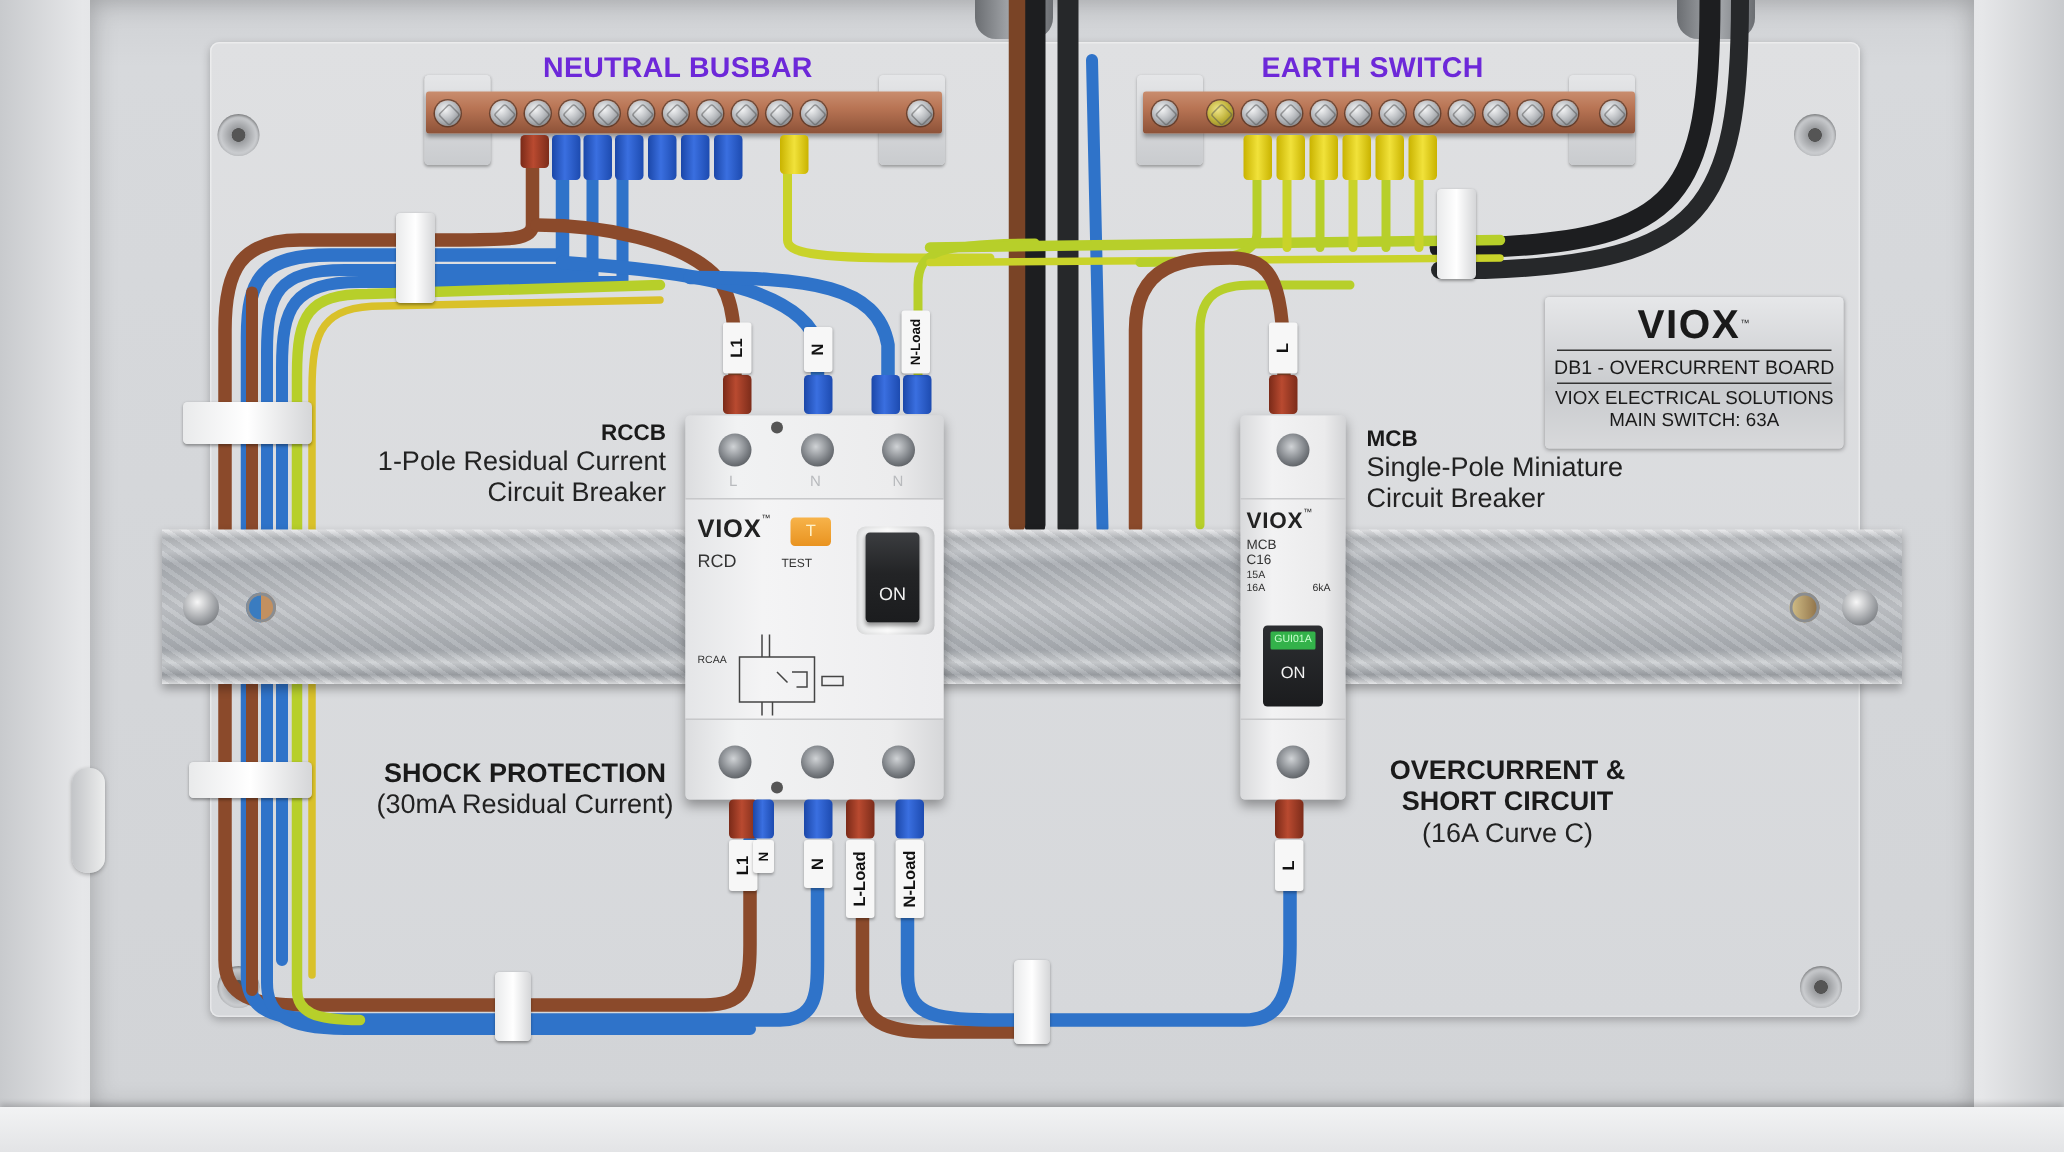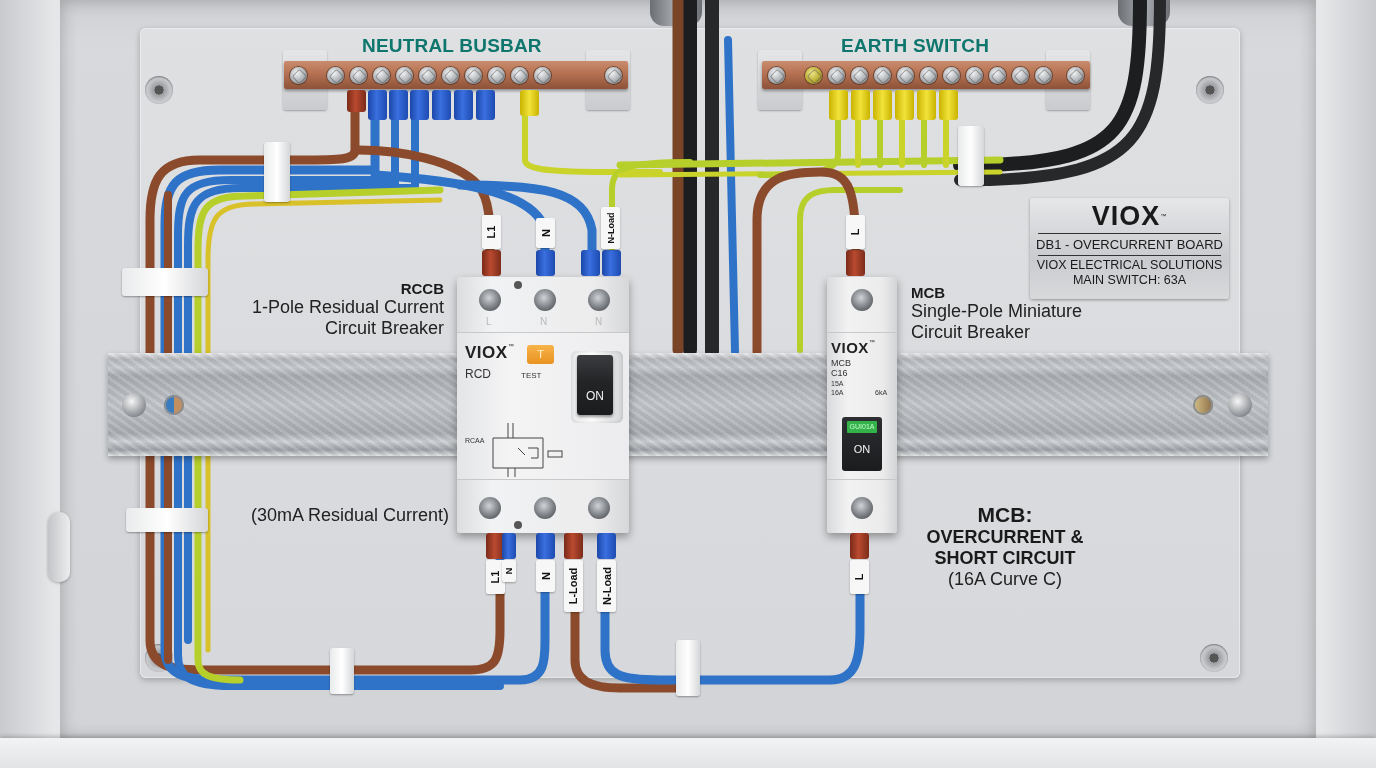--- a/index.html
+++ b/index.html
@@ -20,21 +20,21 @@
   .mount-hole { position: absolute; width: 28px; height: 28px; border-radius: 50%;
     background: radial-gradient(circle,#555 0 22%,#9a9c9f 24%,#c9cbce 60%,#b4b6b9 100%);
     box-shadow: inset 0 1px 2px rgba(0,0,0,.4); }
   .side-knob { position: absolute; left: 48px; top: 512px; width: 22px; height: 70px; border-radius: 10px;
     background: linear-gradient(90deg,#c3c5c8,#eceded); box-shadow: 0 1px 3px rgba(0,0,0,.3); }
 
   
   svg.wires { position: absolute; left: 0; top: 0; width: 1376px; height: 768px; }
 
   
-  .busbar-title { position: absolute; font-weight: 700; font-size: 19px; color: #0f766e; letter-spacing: .2px; }
+  .busbar-title { position: absolute; font-weight: 700; font-size: 19px; color: #6d28d9; letter-spacing: .2px; }
   .busbar { position: absolute; height: 28px; border-radius: 2px;
     background: linear-gradient(180deg,#c98d6e 0,#b87454 40%,#8d5238 100%);
     box-shadow: 0 2px 3px rgba(0,0,0,.35); display: flex; align-items: center; gap: 6px; padding: 0 6px; }
   .busbar-mount { position: absolute; width: 44px; height: 60px; background: linear-gradient(180deg,#e5e6e8,#c9cbce);
     border-radius: 3px; box-shadow: 0 1px 2px rgba(0,0,0,.3); }
   .screw { width: 17px; height: 17px; border-radius: 50%; flex: none;
     background: radial-gradient(circle at 40% 35%,#f4f5f6 0,#b9bcc0 45%,#6b6e72 100%);
     box-shadow: 0 0 0 1px rgba(60,40,30,.6); position: relative; }
   .screw::after { content: ""; position: absolute; left: 4px; top: 4px; width: 9px; height: 9px;
     border: 1.5px solid rgba(80,80,80,.5); border-radius: 2px; transform: rotate(45deg); }
@@ -346,21 +346,21 @@
   <span class="sub">Circuit Breaker</span>
 </div>
 
 <div class="ann" style="left:911px;top:284px;width:220px">
   <span class="title">MCB</span>
   <span class="sub">Single-Pole Miniature</span>
   <span class="sub">Circuit Breaker</span>
 </div>
 
 <div class="ann center" style="left:230px;top:505px;width:240px">
+  <span class="bold">SHOCK PROTECTION</span>
   <span class="sub">(30mA Residual Current)</span>
 </div>
 
 <div class="ann center" style="left:900px;top:503px;width:210px">
-  <span class="title" style="font-size:21px">MCB:</span>
   <span class="bold">OVERCURRENT &amp;</span>
   <span class="bold">SHORT CIRCUIT</span>
   <span class="sub">(16A Curve C)</span>
 </div>
 
 </body></html>

